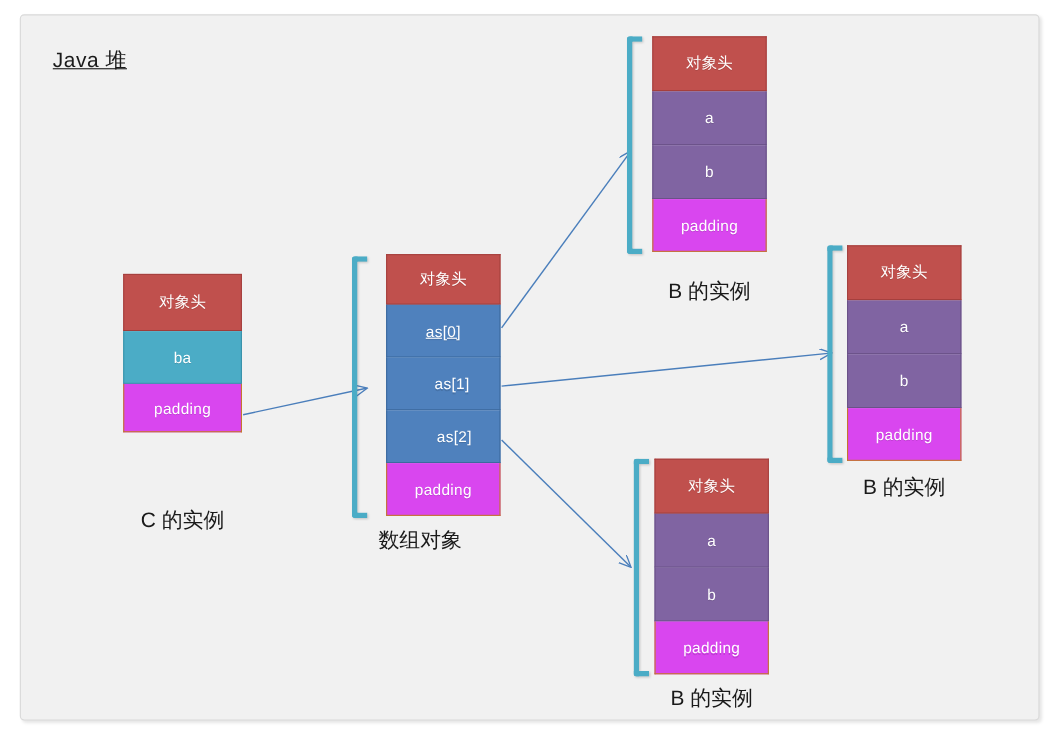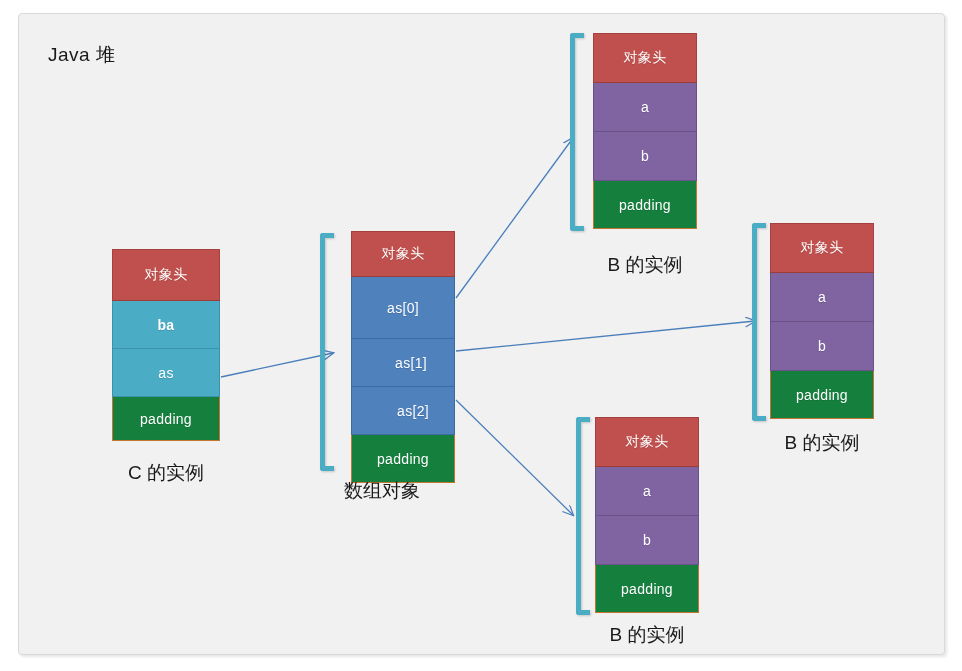--- a/index.html
+++ b/index.html
@@ -30,20 +30,21 @@
   }
 
   #heap-title {
     position: absolute;
     left: 48px;
     top: 42px;
     font-size: 19px;
     color: #1a1a1a;
     letter-spacing: 0.5px;
     white-space: nowrap;
+    text-decoration: underline;
   }
 
   
   .obj {
     position: absolute;
     box-sizing: border-box;
     text-align: center;
   }
   .cell {
     position: relative;
@@ -54,21 +55,21 @@
     color: #ffffff;
     font-size: 14px;
     letter-spacing: 0.3px;
     text-shadow: 0 1px 0 rgba(0,0,0,0.12);
     width: 100%;
   }
   .cell.header  { background: #c0504d; border: 1px solid #a6413f; border-bottom-color:#9e3c3a; }
   .cell.teal    { background: #4bacc6; border: 1px solid #3a93ab; border-top: none; }
   .cell.blue    { background: #4f81bd; border: 1px solid #3d6a9f; border-top: none; }
   .cell.purple  { background: #8064a2; border: 1px solid #6a5288; border-top: none; }
-  .cell.orange  { background: #15803d; border: 1px solid #c4762f; border-top: none; }
+  .cell.orange  { background: #d946ef; border: 1px solid #c4762f; border-top: none; }
 
   .obj-label {
     position: absolute;
     font-size: 19px;
     color: #1a1a1a;
     white-space: nowrap;
     text-align: center;
   }
 
   
@@ -112,39 +113,36 @@
 
   <line x1="456" y1="351" x2="755" y2="321" stroke="#4a7ebb" stroke-width="1.3" marker-end="url(#ah)"></line>
 
   <line x1="456" y1="400" x2="573" y2="515" stroke="#4a7ebb" stroke-width="1.3" marker-end="url(#ah)"></line>
 </svg>
 
 <div class="obj" id="obj-c" style="left:112px; top:249px; width:108px;">
   <div class="cell header" style="height:52px;">
       <span>对象头</span>
     </div>
-  <div class="cell teal" style="height:48px;font-weight:bold;">
+  <div class="cell teal" style="height:48px;">
       <span>ba</span>
-    </div>
-  <div class="cell teal" style="height:48px;">
-      <span>as</span>
     </div>
   <div class="cell orange" style="height:44px;">
       <span>padding</span>
     </div>
 </div>
 <div class="obj-label" style="left:112px; top:460px; width:108px;">C 的实例</div>
 
 <div class="bracket" style="left:320px; top:233px; width:14px; height:238px;"></div>
 
 <div class="obj" id="obj-array" style="left:351px; top:231px; width:104px;">
   <div class="cell header" style="height:46px;">
       <span>对象头</span>
     </div>
-  <div class="cell blue" style="height:62px;">
+  <div class="cell blue" style="height:48px;text-decoration:underline;">
       <span>as[0]</span>
     </div>
   <div class="cell blue" style="height:48px;padding-left:16px;">
       <span>as[1]</span>
     </div>
   <div class="cell blue" style="height:48px;padding-left:20px;">
       <span>as[2]</span>
     </div>
   <div class="cell orange" style="height:48px;">
       <span>padding</span>

